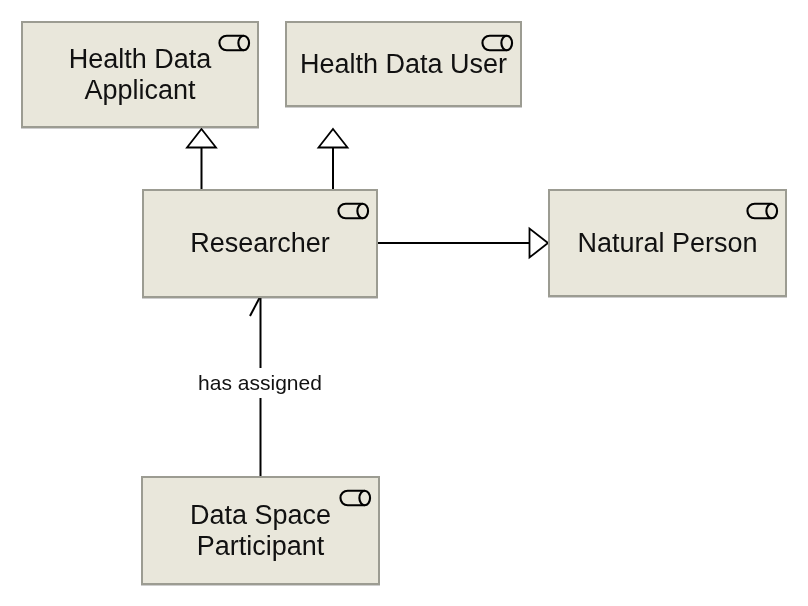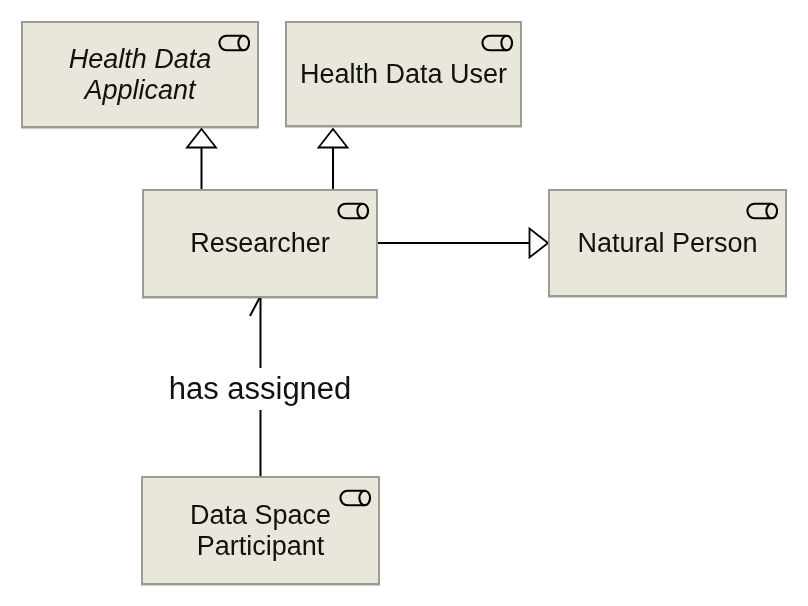--- a/index.html
+++ b/index.html
@@ -49,33 +49,33 @@
   .role-icon {
     position: absolute;
     top: 11px; right: 6px;
     width: 33px; height: 18px;
   }
   .role-icon path, .role-icon ellipse {
     fill: none;
     stroke: var(--color-edge);
     stroke-width: 2.2;
   }
-  #node-applicant     { left: 21px;  top: 21px;  width: 238px; height: 107px; font-style: italic; }
-  #node-user          { left: 285px; top: 21px;  width: 237px; height: 106px; }
+  #node-applicant     { left: 21px;  top: 21px;  width: 238px; height: 107px; }
+  #node-user          { left: 285px; top: 21px;  width: 237px; height: 86px; }
   #node-researcher    { left: 142px; top: 189px; width: 236px; height: 109px; }
   #node-natural       { left: 548px; top: 189px; width: 239px; height: 108px; }
   #node-participant   { left: 141px; top: 476px; width: 239px; height: 109px; }
   .edge-label {
     position: absolute;
     z-index: 3;
     left: 260px; top: 368px;
     transform: translateX(-50%);
     background: var(--color-canvas);
     padding: 3px 7px;
-    font-size: 31px;
+    font-size: 21px;
     color: var(--color-text);
     white-space: nowrap;
   }
 </style>
 </head>
 <body>
 
 <div class="canvas">
 
   <svg class="edges-layer" width="808" height="606" viewBox="0 0 808 606" xmlns="http://www.w3.org/2000/svg">

